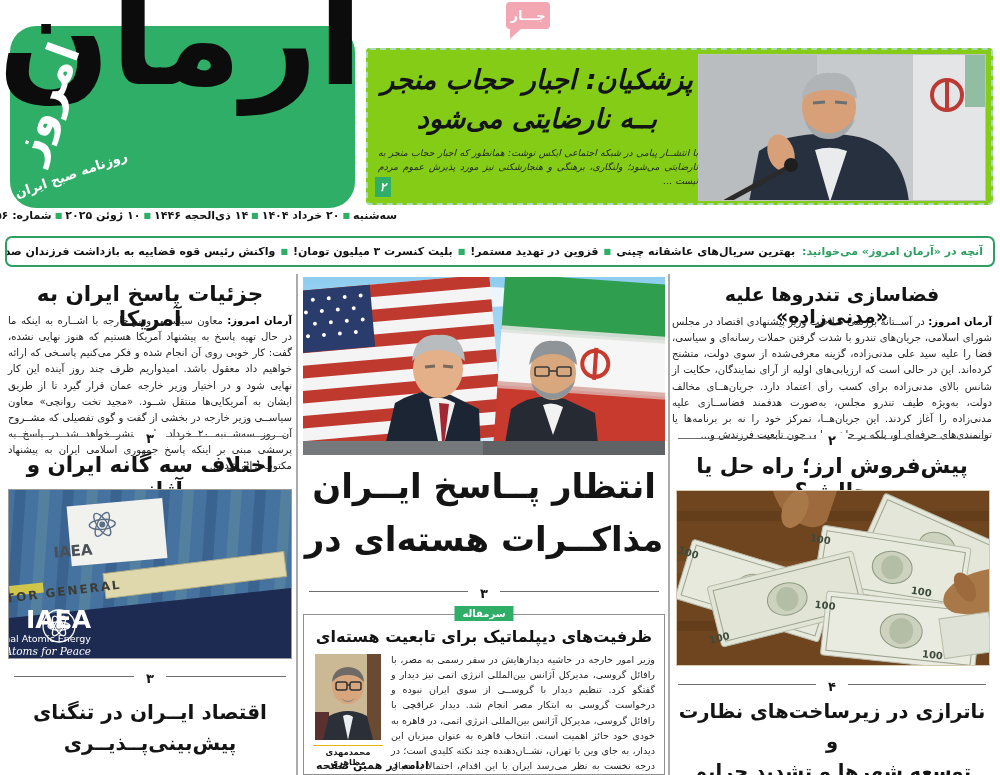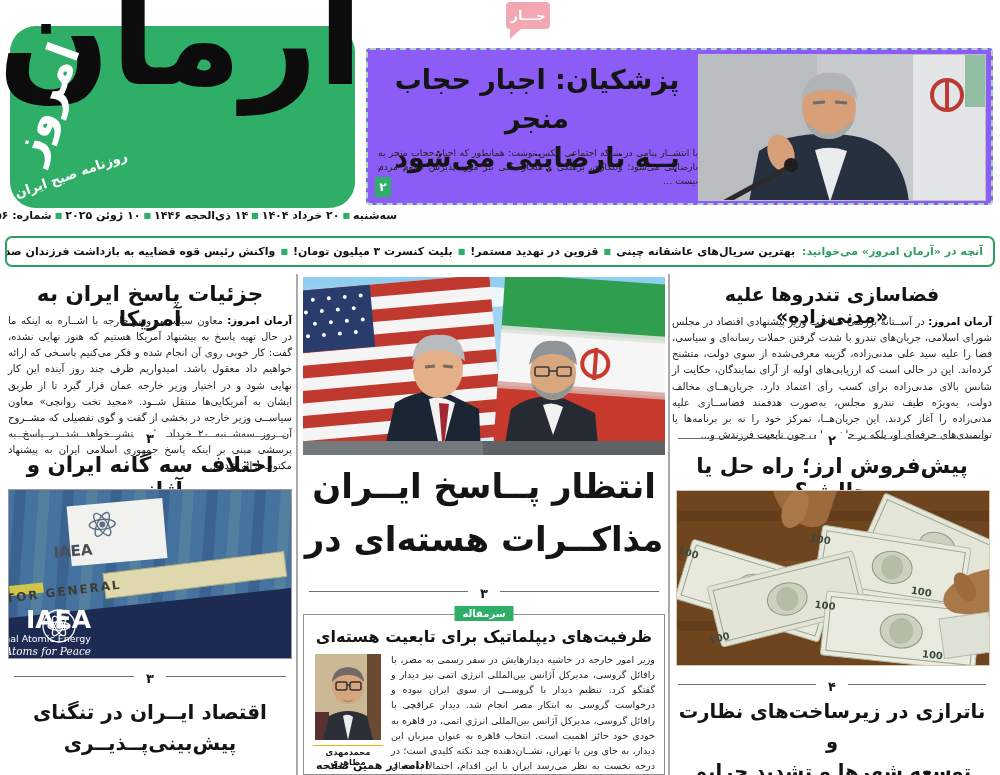--- a/index.html
+++ b/index.html
@@ -16,21 +16,21 @@
   .masthead-box{position:absolute;left:10px;top:26px;width:345px;height:182px;background:var(--green);border-radius:26px;}
   .masthead-title{position:absolute;right:-8px;top:-54px;font-size:132px;font-weight:bold;line-height:1;color:#0c0c0c;letter-spacing:-4px;white-space:nowrap;}
   .masthead-sub{position:absolute;left:14px;top:108px;transform:rotate(-70deg);transform-origin:left center;font-size:44px;font-weight:bold;color:#fff;white-space:nowrap;}
   .masthead-tagline{position:absolute;left:2px;bottom:26px;transform:rotate(-19deg);font-size:13px;font-weight:bold;color:#fff;white-space:nowrap;}
 
   
   .bubble{position:absolute;left:506px;top:2px;width:44px;height:27px;background:var(--pink);border-radius:4px;color:#fff;font-weight:bold;font-size:13px;display:flex;align-items:center;justify-content:center;z-index:5;}
   .bubble-tail{position:absolute;left:510px;top:28px;width:0;height:0;border-left:12px solid var(--pink);border-bottom:11px solid transparent;z-index:5;}
 
   
-  .lead-box{position:absolute;left:366px;top:48px;width:627px;height:157px;border:2px dashed #a8d8bd;border-radius:4px;background:#8b5cf6;}
+  .lead-box{position:absolute;left:366px;top:48px;width:627px;height:157px;border:2px dashed #a8d8bd;border-radius:4px;background:#84cc16;font-style:italic;}
   .lead-photo{position:absolute;right:5px;top:4px;width:288px;height:147px;border:1px solid #bfc3c6;overflow:hidden;}
   .lead-headline{position:absolute;left:10px;top:10px;width:318px;text-align:center;font-weight:bold;font-size:27px;line-height:1.45;letter-spacing:-0.5px;}
   .lead-cols{position:absolute;left:10px;top:96px;width:320px;display:flex;gap:9px;direction:rtl;}
   .lead-col{flex:1;font-size:9.3px;line-height:1.52;text-align:justify;color:#222;}
   .lead-badge{position:absolute;left:7px;bottom:6px;width:16px;height:20px;background:var(--green);color:#fff;font-weight:bold;font-size:12px;display:flex;align-items:center;justify-content:center;}
 
   
   .dateline{position:absolute;left:5px;top:209px;width:392px;direction:rtl;text-align:right;font-size:11px;font-weight:bold;white-space:nowrap;letter-spacing:-0.2px;}
   .dateline .sep,.teaser .sep{color:var(--green);font-size:8px;margin:0 3px;vertical-align:1px;}
 

